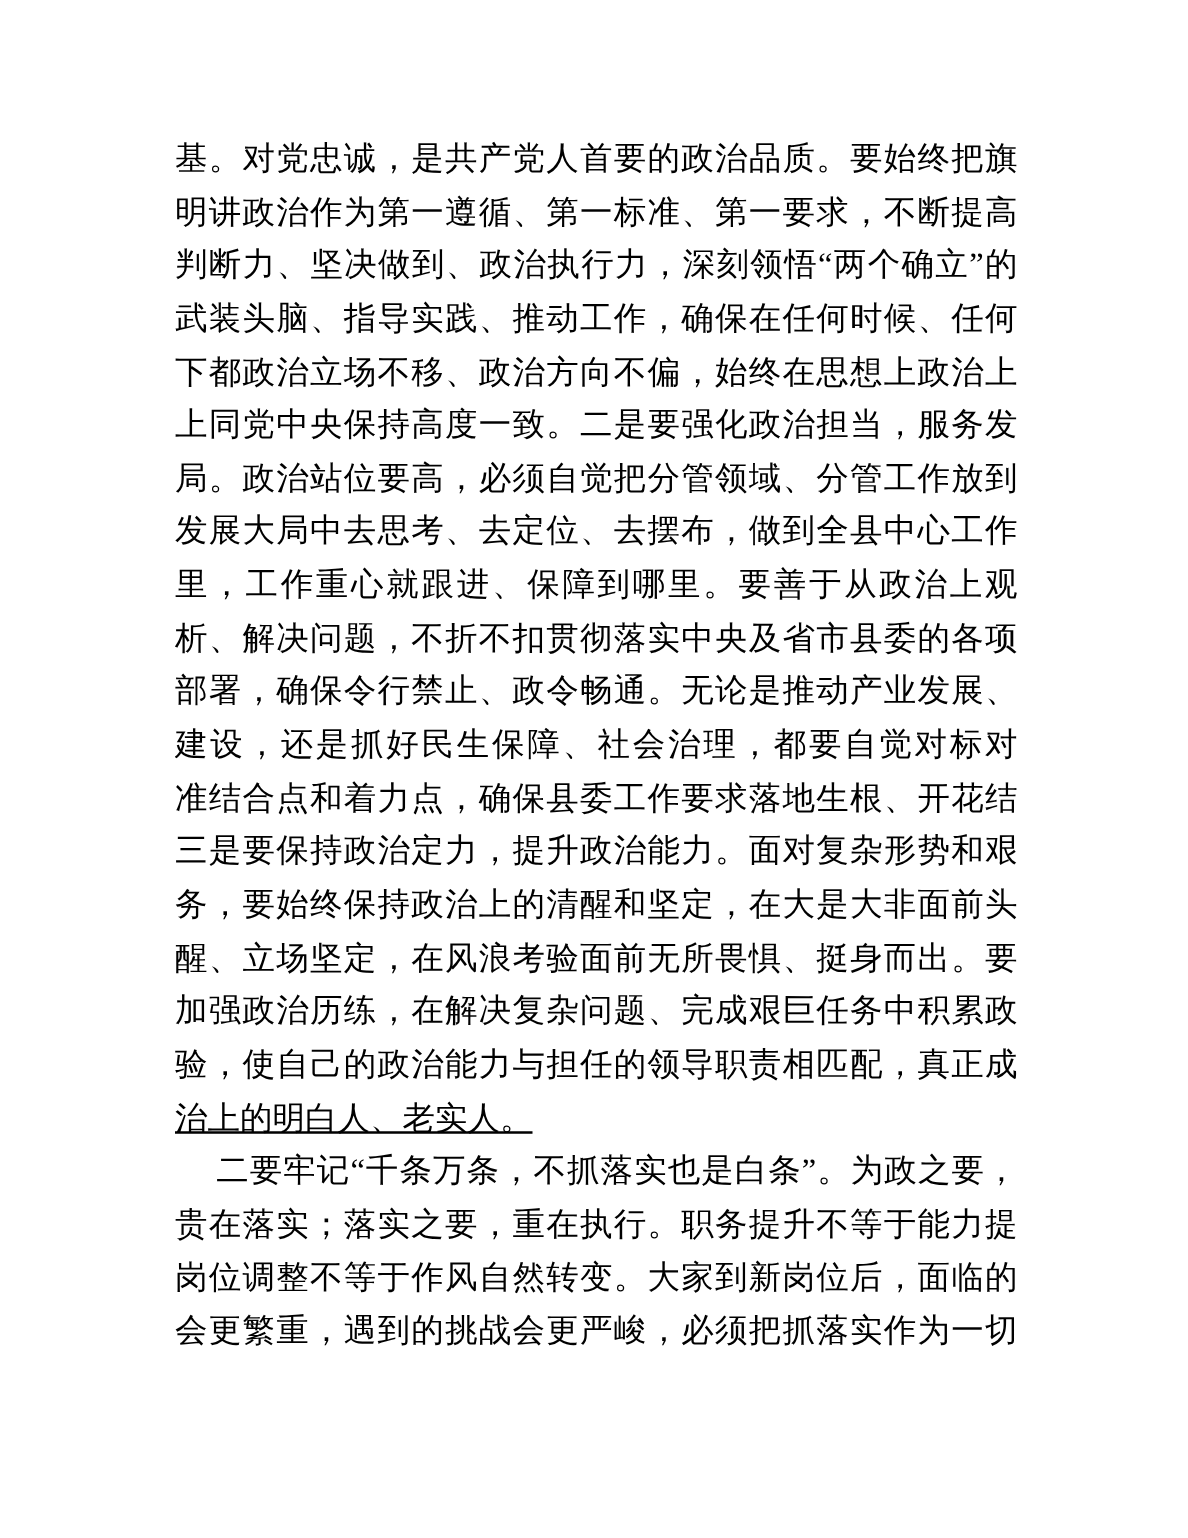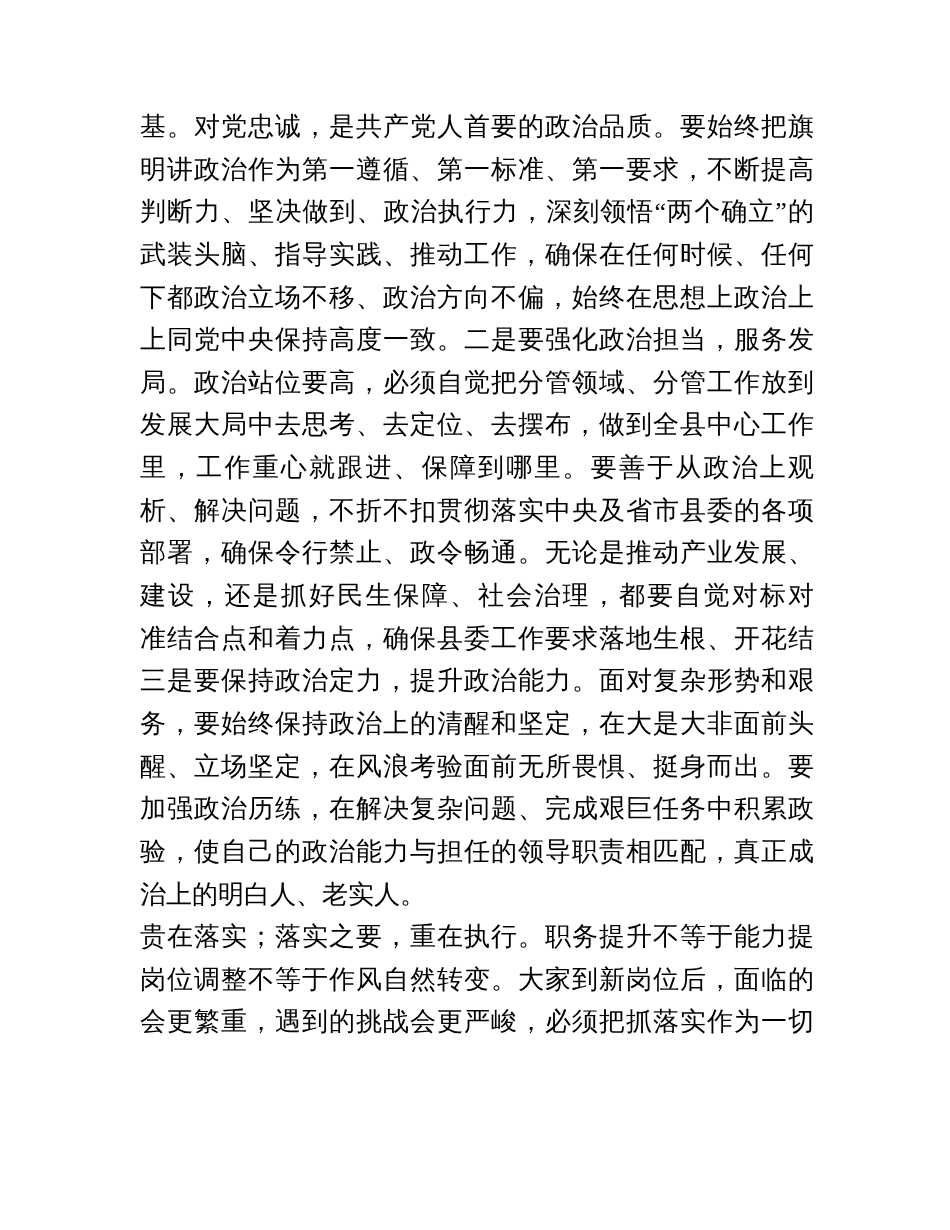--- a/index.html
+++ b/index.html
@@ -31,20 +31,21 @@
     color: #000000;
     font-family: "Liberation Serif", "DejaVu Serif", serif;
     text-align: justify;
     text-align-last: justify;
     white-space: normal;
     overflow: hidden;
   }
   .text-line.para-end {
     text-align: center;
     text-align-last: left;
+    text-decoration: underline;
   }
   .text-line.first-indent {
     text-indent: 33px;
   }
 </style>
 </head>
 <body>
 
 <div class="page">
   <div class="text-block" id="text-block">
@@ -63,18 +64,19 @@
         <div class="text-line">建设，还是抓好民生保障、社会治理，都要自觉对标对表，找</div>
         <div class="text-line">准结合点和着力点，确保县委工作要求落地生根、开花结果。</div>
         <div class="text-line">三是要保持政治定力，提升政治能力。面对复杂形势和艰巨任</div>
         <div class="text-line">务，要始终保持政治上的清醒和坚定，在大是大非面前头脑清</div>
         <div class="text-line">醒、立场坚定，在风浪考验面前无所畏惧、挺身而出。要自觉</div>
         <div class="text-line">加强政治历练，在解决复杂问题、完成艰巨任务中积累政治经</div>
         <div class="text-line">验，使自己的政治能力与担任的领导职责相匹配，真正成为政</div>
         <div class="text-line para-end">治上的明白人、老实人。</div>
       </div>
       <div class="paragraph">
+        <div class="text-line first-indent">二要牢记“千条万条，不抓落实也是白条”。为政之要，</div>
         <div class="text-line">贵在落实；落实之要，重在执行。职务提升不等于能力提升，</div>
         <div class="text-line">岗位调整不等于作风自然转变。大家到新岗位后，面临的任务</div>
         <div class="text-line">会更繁重，遇到的挑战会更严峻，必须把抓落实作为一切工作</div>
       </div>
     </div>
 </div>
 
 </body></html>

